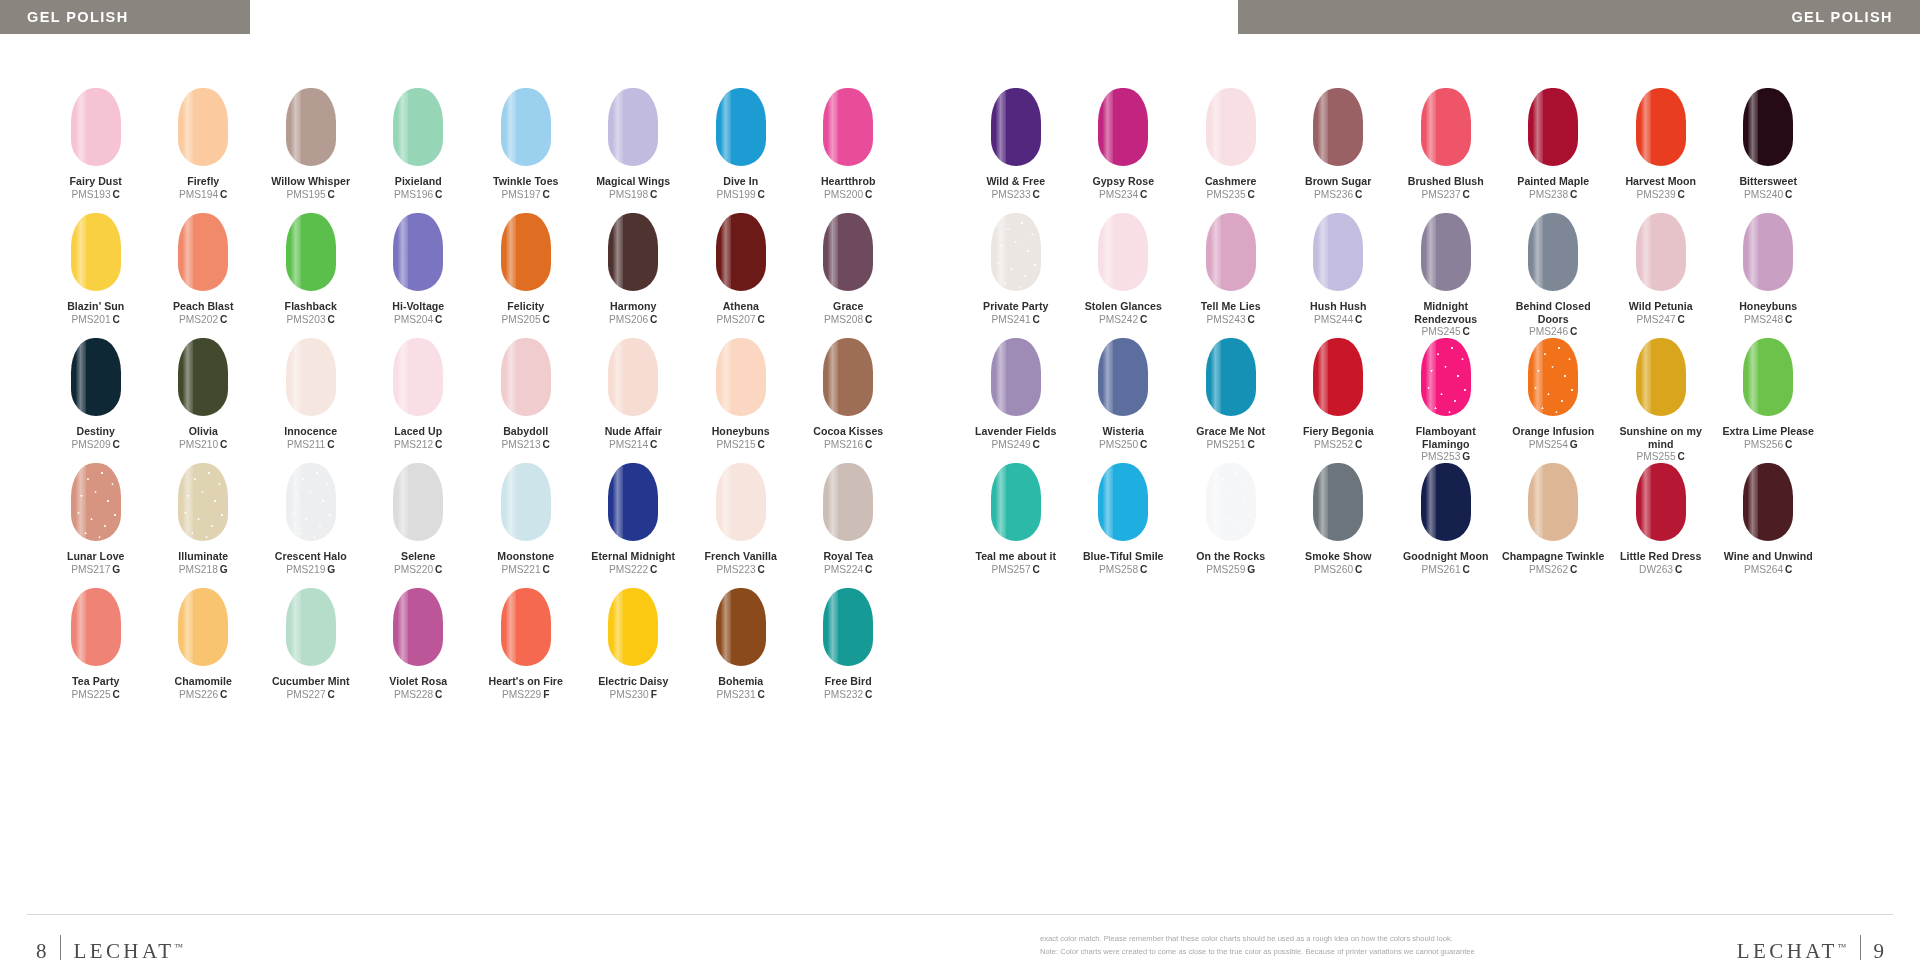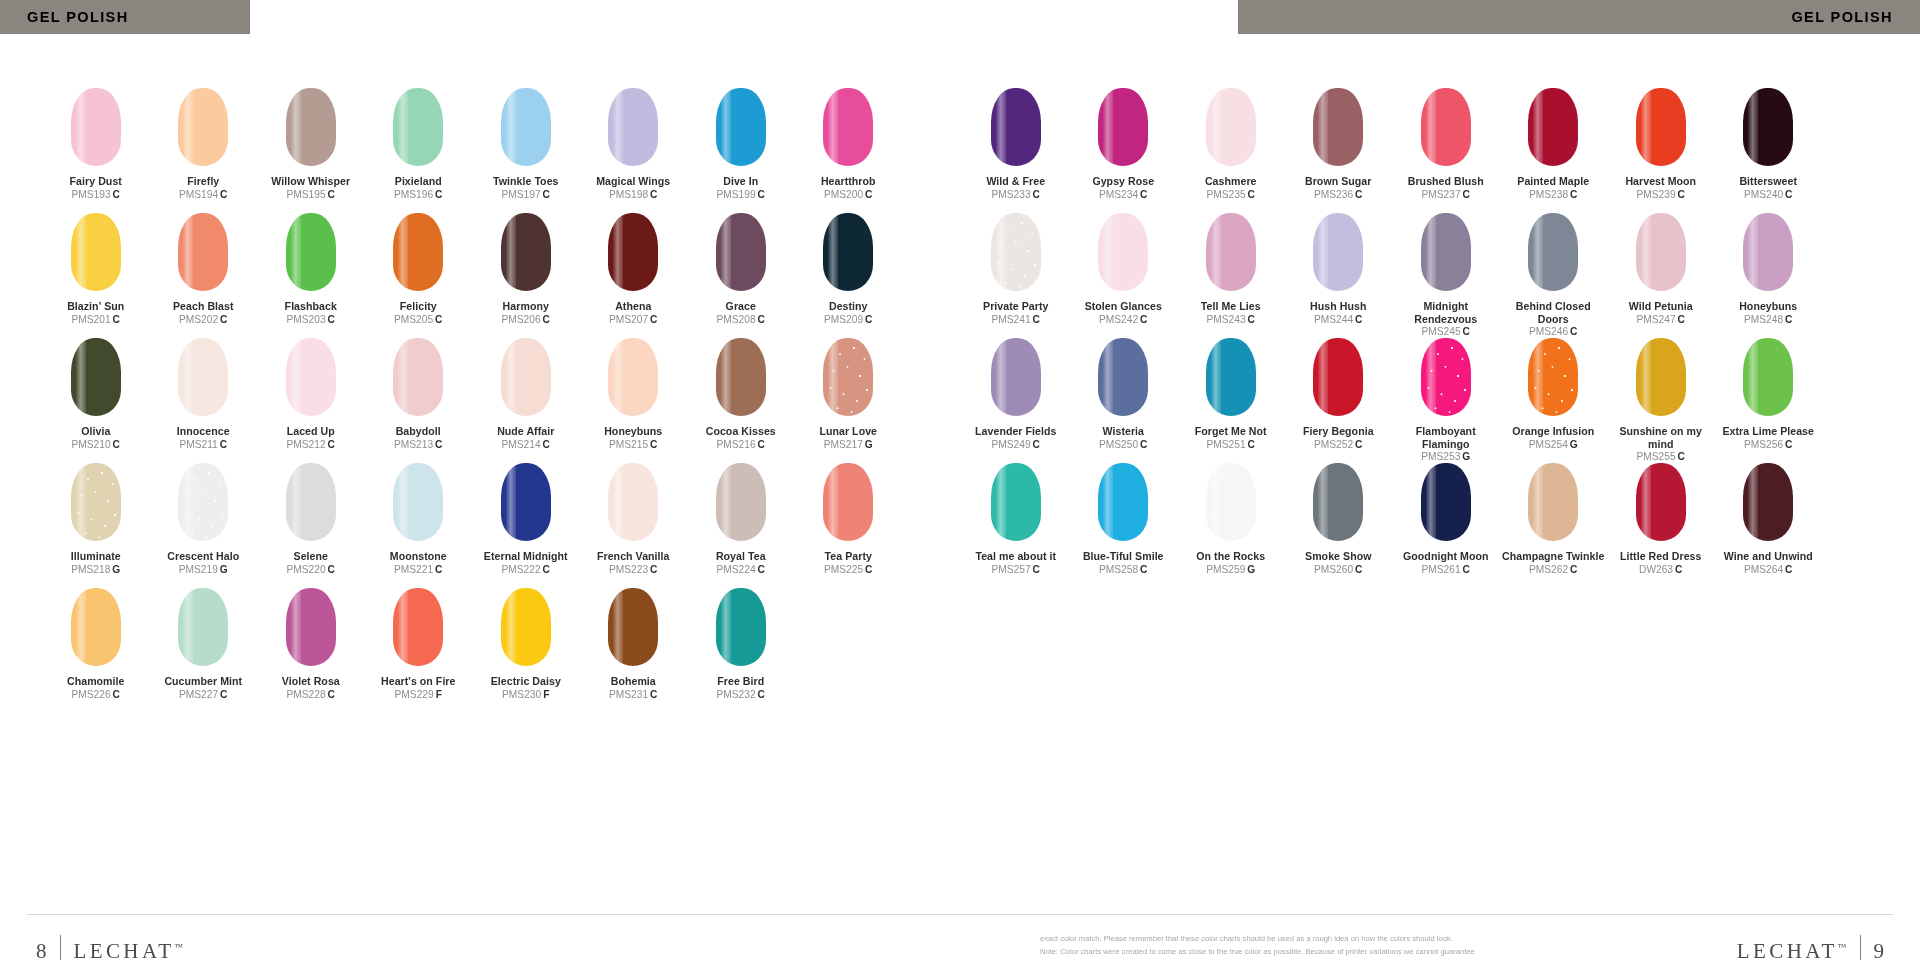--- a/index.html
+++ b/index.html
@@ -22,21 +22,21 @@
     position: absolute;
     top: 0;
     height: 34px;
     background: #8a857e;
     display: flex;
     align-items: center;
   }
   .hdr-left  { left: 0;   width: 250px; justify-content: flex-start; padding-left: 27px; }
   .hdr-right { right: 0;  width: 682px; justify-content: flex-end;  padding-right: 27px; }
   .hdr-bar .hdr-txt {
-    color: #000000;
+    color: #ffffff;
     font-size: 14.5px;
     font-weight: bold;
     letter-spacing: 1.4px;
   }
 
   
   .spread {
     position: absolute;
     top: 34px; left: 0;
     width: 1920px; height: 880px;
@@ -295,20 +295,29 @@
         <div class="cell">
           <div class="swatch" style="background: rgb(91, 191, 75);">
             <div class="gloss"></div>
           </div>
           <div class="cell-label">
             <span class="cell-name">Flashback</span>
             <span class="cell-code"><span>PMS203</span><span class="sfx">C</span></span>
           </div>
         </div>
         <div class="cell">
+          <div class="swatch" style="background: rgb(123, 116, 193);">
+            <div class="gloss"></div>
+          </div>
+          <div class="cell-label">
+            <span class="cell-name">Hi-Voltage</span>
+            <span class="cell-code"><span>PMS204</span><span class="sfx">C</span></span>
+          </div>
+        </div>
+        <div class="cell">
           <div class="swatch" style="background: rgb(223, 110, 35);">
             <div class="gloss"></div>
           </div>
           <div class="cell-label">
             <span class="cell-name">Felicity</span>
             <span class="cell-code"><span>PMS205</span><span class="sfx">C</span></span>
           </div>
         </div>
         <div class="cell">
           <div class="swatch" style="background: rgb(78, 51, 48);">
@@ -715,21 +724,21 @@
           <div class="cell-label">
             <span class="cell-name">Wisteria</span>
             <span class="cell-code"><span>PMS250</span><span class="sfx">C</span></span>
           </div>
         </div>
         <div class="cell">
           <div class="swatch" style="background: rgb(20, 145, 180);">
             <div class="gloss"></div>
           </div>
           <div class="cell-label">
-            <span class="cell-name">Forget Me Not</span>
+            <span class="cell-name">Grace Me Not</span>
             <span class="cell-code"><span>PMS251</span><span class="sfx">C</span></span>
           </div>
         </div>
         <div class="cell">
           <div class="swatch" style="background: rgb(201, 23, 41);">
             <div class="gloss"></div>
           </div>
           <div class="cell-label">
             <span class="cell-name">Fiery Begonia</span>
             <span class="cell-code"><span>PMS252</span><span class="sfx">C</span></span>

